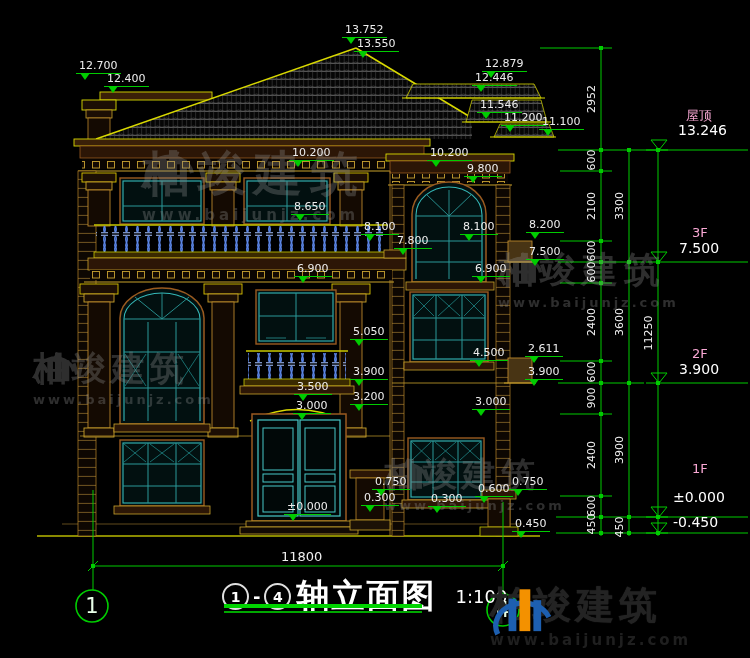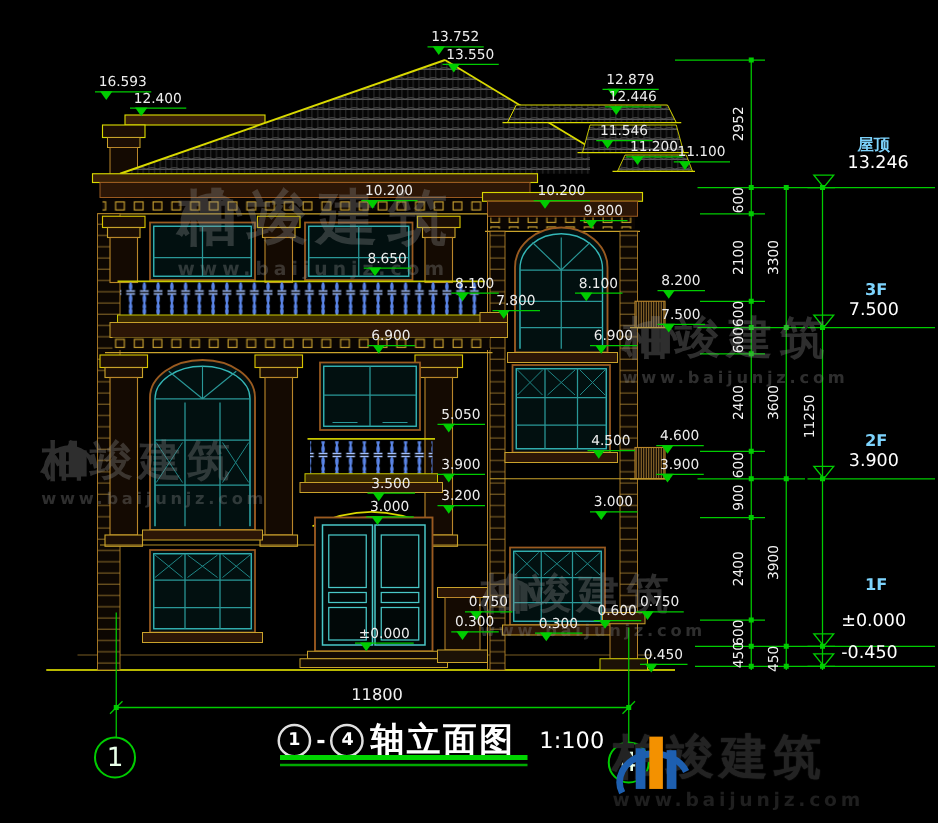--- a/index.html
+++ b/index.html
@@ -12,33 +12,33 @@
       border-bottom:1px solid #00cc00;padding:0 3px 1px 3px;white-space:nowrap;}
   .em::after{content:"";position:absolute;left:4px;top:100%;width:0;height:0;
       border-left:5px solid transparent;border-right:5px solid transparent;
       border-top:7px solid #00cc00;}
 
   
   .dv{position:absolute;z-index:6;font-size:11px;color:#f2f2f2;white-space:nowrap;
       transform:translate(-50%,-50%) rotate(-90deg);}
 
   
-  .fl{position:absolute;z-index:6;color:#7dd3fc;font-weight:bold;font-size:13px;}
+  .fl{position:absolute;z-index:6;color:#f9a8d4;font-weight:normal;font-size:13px;}
   .fv{position:absolute;z-index:6;color:#fff;font-size:14px;}
 
   .plain{position:absolute;z-index:6;color:#f0f0f0;font-size:13px;}
 
   .axis-num{position:absolute;z-index:7;color:#e8ffe8;font-size:21px;width:32px;text-align:center;}
 
   
   #titlerow{position:absolute;left:222px;top:574px;z-index:7;display:flex;align-items:center;gap:5px;color:#fff;}
   .circ{display:inline-flex;align-items:center;justify-content:center;width:23px;height:23px;
         border:2px solid #e0e0e0;border-radius:50%;font-size:14px;font-weight:bold;flex:0 0 auto;}
   .t-dash{font-weight:bold;font-size:18px;margin:0 -1px;}
-  .t-main{font-size:27px;font-weight:bold;letter-spacing:2px;}
+  .t-main{font-size:33px;font-weight:bold;letter-spacing:2px;}
   .t-scale{font-size:18px;font-weight:normal;margin-left:14px;}
   .u1{position:absolute;left:224px;top:604px;width:198px;height:4px;background:#00d400;z-index:7;}
   .u2{position:absolute;left:224px;top:611px;width:198px;height:2px;background:#00a800;z-index:7;}
 
   
   .wm{position:absolute;z-index:5;display:flex;align-items:center;gap:8px;color:#8c8c8c;
       opacity:.33;pointer-events:none;}
   .wm .tx{display:flex;flex-direction:column;}
   .wm .chars{font-weight:bold;white-space:nowrap;}
   .wm .url{white-space:nowrap;font-weight:bold;}
@@ -340,41 +340,41 @@
     <rect x="656" y="381" width="4" height="4"></rect>
         <rect x="656" y="515" width="4" height="4"></rect>
     <rect x="656" y="531" width="4" height="4"></rect>
     <rect x="91" y="564" width="4" height="4"></rect>
         <rect x="501" y="564" width="4" height="4"></rect>
   </g>
 </svg>
 
 <div class="em" style="left:342px;top:24px">13.752</div>
 <div class="em" style="left:354px;top:38px">13.550</div>
-<div class="em" style="left:76px;top:60px">16.593</div>
+<div class="em" style="left:76px;top:60px">12.700</div>
 <div class="em" style="left:104px;top:73px">12.400</div>
 <div class="em" style="left:482px;top:58px">12.879</div>
-<div class="em" style="left:484px;top:72px">12.446</div>
+<div class="em" style="left:472px;top:72px">12.446</div>
 <div class="em" style="left:477px;top:99px">11.546</div>
 <div class="em" style="left:501px;top:112px">11.200</div>
 <div class="em" style="left:539px;top:116px">11.100</div>
 <div class="em" style="left:289px;top:147px">10.200</div>
 <div class="em" style="left:427px;top:147px">10.200</div>
 <div class="em" style="left:464px;top:163px">9.800</div>
 <div class="em" style="left:291px;top:201px">8.650</div>
 <div class="em" style="left:361px;top:221px">8.100</div>
 <div class="em" style="left:460px;top:221px">8.100</div>
 <div class="em" style="left:526px;top:219px">8.200</div>
 <div class="em" style="left:394px;top:235px">7.800</div>
 <div class="em" style="left:526px;top:246px">7.500</div>
 <div class="em" style="left:294px;top:263px">6.900</div>
 <div class="em" style="left:472px;top:263px">6.900</div>
 <div class="em" style="left:350px;top:326px">5.050</div>
 <div class="em" style="left:470px;top:347px">4.500</div>
-<div class="em" style="left:525px;top:343px">4.600</div>
+<div class="em" style="left:525px;top:343px">2.611</div>
 <div class="em" style="left:350px;top:366px">3.900</div>
 <div class="em" style="left:525px;top:366px">3.900</div>
 <div class="em" style="left:294px;top:381px">3.500</div>
 <div class="em" style="left:350px;top:391px">3.200</div>
 <div class="em" style="left:293px;top:400px">3.000</div>
 <div class="em" style="left:472px;top:396px">3.000</div>
 <div class="em" style="left:372px;top:476px">0.750</div>
 <div class="em" style="left:361px;top:492px">0.300</div>
 <div class="em" style="left:428px;top:493px">0.300</div>
 <div class="em" style="left:475px;top:483px">0.600</div>

